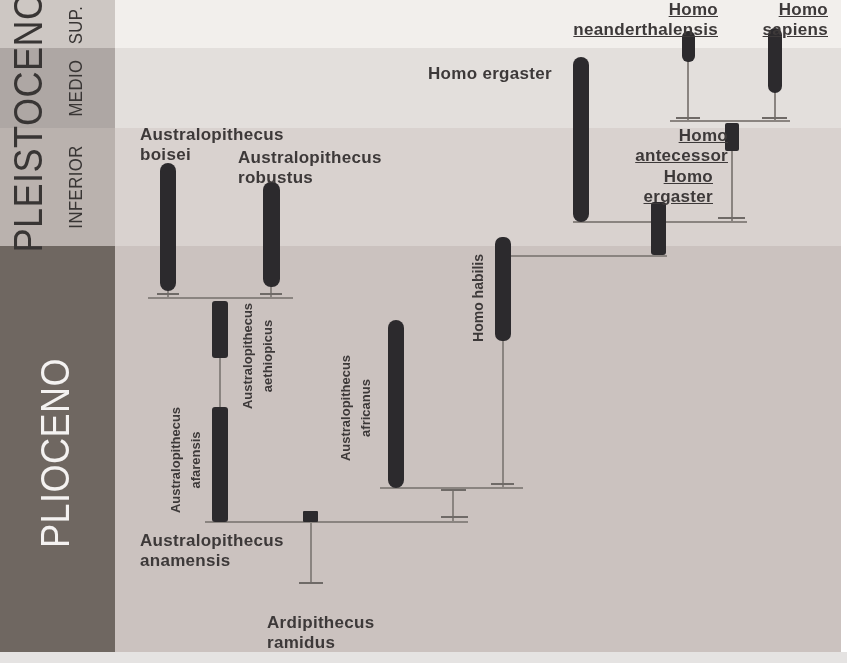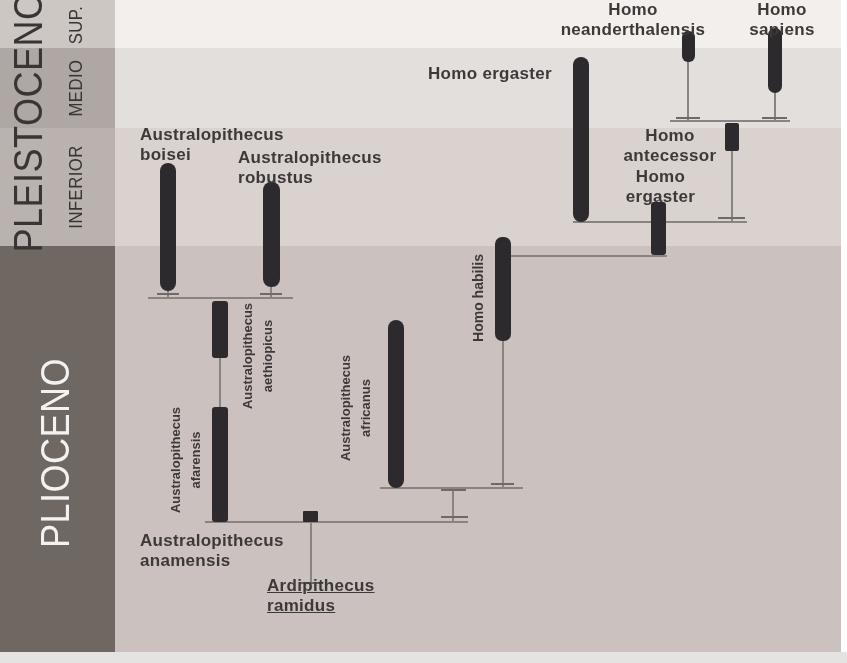--- a/index.html
+++ b/index.html
@@ -5,21 +5,21 @@
   html,body { margin:0; padding:0; background:#ffffff; }
   .canvas { position:relative; width:847px; height:663px; background:#ffffff;
             font-family:"Liberation Sans", sans-serif; overflow:hidden; }
   .band  { position:absolute; }
   .bar   { position:absolute; background:#2c2a2d; }
   .hline { position:absolute; height:2px; background:#8a8480; }
   .vline { position:absolute; width:2px; background:#8a8480; }
   .tick  { position:absolute; height:2px; background:#6f6a67; }
   .lbl   { position:absolute; color:#3d3939; font-size:17px; font-weight:700;
            line-height:1.18; white-space:pre-line; letter-spacing:0.3px; }
-  .lbl.center { text-align:center; }
+  .lbl.center { text-align:right;text-decoration:underline; }
   .vlbl  { position:absolute; color:#3d3939; font-size:13px; font-weight:700;
            line-height:1.55; white-space:pre-line; text-align:center;
            transform:translate(-50%,-50%) rotate(-90deg); transform-origin:center; }
   .epoch { position:absolute; white-space:nowrap; color:#383534;
            transform:translate(-50%,-50%) rotate(-90deg) scaleX(0.88);
            transform-origin:center; }
   .epoch.big   { font-size:41px; letter-spacing:0.5px; }
   .epoch.small { font-size:19px; letter-spacing:0.5px; }
   .epoch.light { color:#f4f2f1; }
 </style>
@@ -95,21 +95,21 @@
   <div class="lbl center" style="left:608px;top:167px;width:105px;">Homo
 ergaster</div>
   <div class="lbl center" style="left:612px;top:126px;width:116px;">Homo
 antecessor</div>
   <div class="lbl center" style="left:548px;top:0px;width:170px;">Homo
 neanderthalensis</div>
   <div class="lbl center" style="left:736px;top:0px;width:92px;">Homo
 sapiens</div>
   <div class="lbl" style="left:140px;top:531px;">Australopithecus
 anamensis</div>
-  <div class="lbl" style="left:267px;top:576px;text-decoration:underline;">Ardipithecus
+  <div class="lbl" style="left:267px;top:613px;">Ardipithecus
 ramidus</div>
 
   <div class="vlbl" style="left:186px;top:460px;">Australopithecus
 afarensis</div>
   <div class="vlbl" style="left:258px;top:356px;">Australopithecus
 aethiopicus</div>
   <div class="vlbl" style="left:356px;top:408px;">Australopithecus
 africanus</div>
   <div class="vlbl" style="left:479px;top:298px;font-size:14px;">Homo habilis</div>
 

